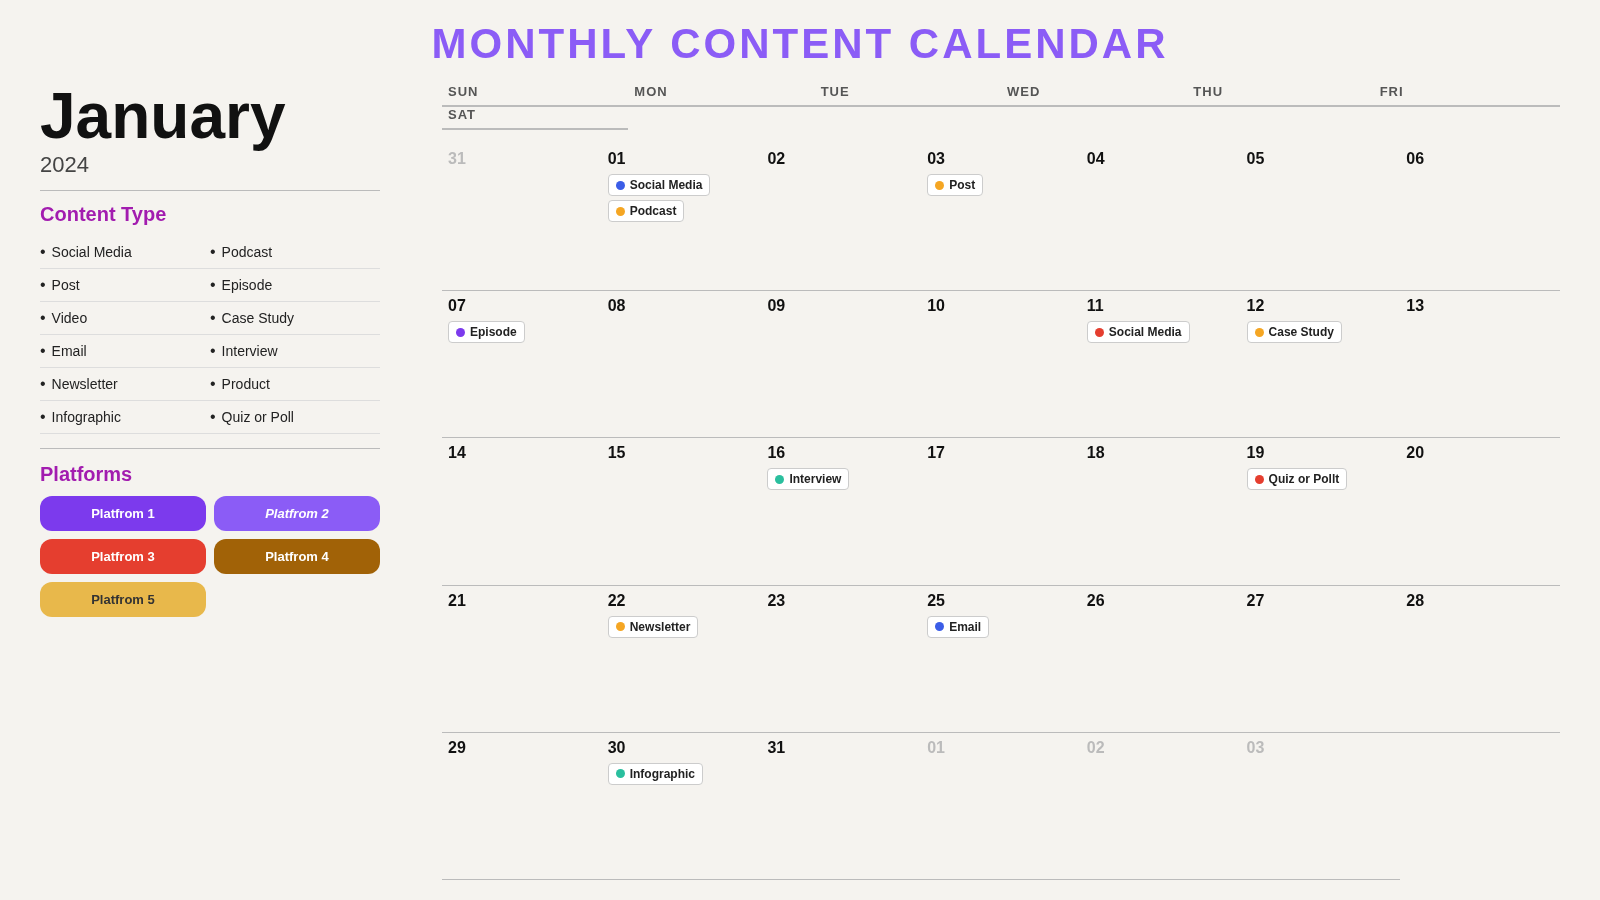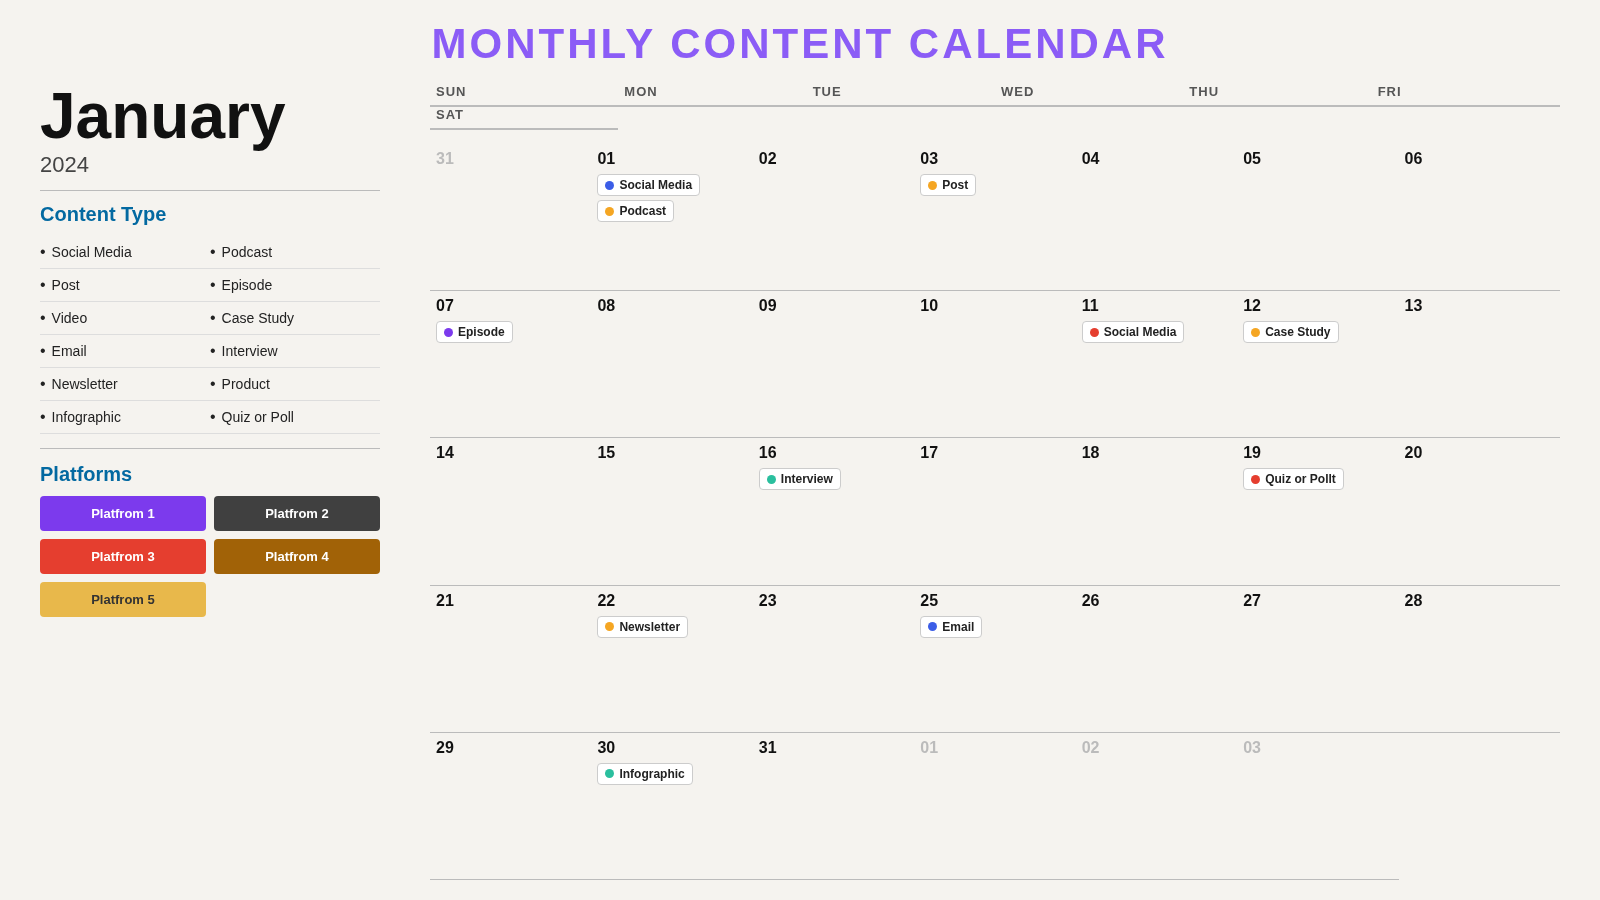--- a/index.html
+++ b/index.html
@@ -22,21 +22,21 @@
       text-align: center;
       font-size: 42px;
       font-weight: 900;
       letter-spacing: 3px;
       margin-bottom: 16px;
       color: #8b5cf6;
     }
     .content-area {
       display: flex;
       flex: 1;
-      gap: 0;
+      gap: 12px;
     }
     
     .sidebar {
       width: 370px;
       flex-shrink: 0;
       padding-right: 30px;
       padding-top: 0;
     }
     .month-name {
       font-size: 64px;
@@ -51,21 +51,21 @@
       margin-top: 4px;
     }
     .sidebar-divider {
       border: none;
       border-top: 1.5px solid #bbb;
       margin: 12px 0;
     }
     .section-title {
       font-size: 20px;
       font-weight: 800;
-      color: #0369a1;
+      color: #a21caf;
       margin-bottom: 10px;
     }
     .content-types {
       display: grid;
       grid-template-columns: 1fr 1fr;
       gap: 0;
     }
     .ct-item {
       font-size: 14px;
       color: #222;
@@ -82,30 +82,30 @@
     .platforms-section {
       margin-top: 14px;
     }
     .platform-grid {
       display: grid;
       grid-template-columns: 1fr 1fr;
       gap: 8px;
       margin-top: 10px;
     }
     .platform-btn {
-      border-radius: 4px;
+      border-radius: 12px;
       padding: 10px 8px;
       text-align: center;
       font-size: 13px;
       font-weight: 600;
       color: #fff;
       cursor: pointer;
     }
     .plat1 { background: #7c3aed; }
-    .plat2 { background: #404040; }
+    .plat2 { background: #8b5cf6; font-style: italic; }
     .plat3 { background: #e53e2f; }
     .plat4 { background: #a16207; }
     .plat5 { background: #e8b84b; color: #333; }
     .plat5-wrap { grid-column: 1 / 2; }
 
     
     .calendar {
       flex: 1;
       display: flex;
       flex-direction: column;

